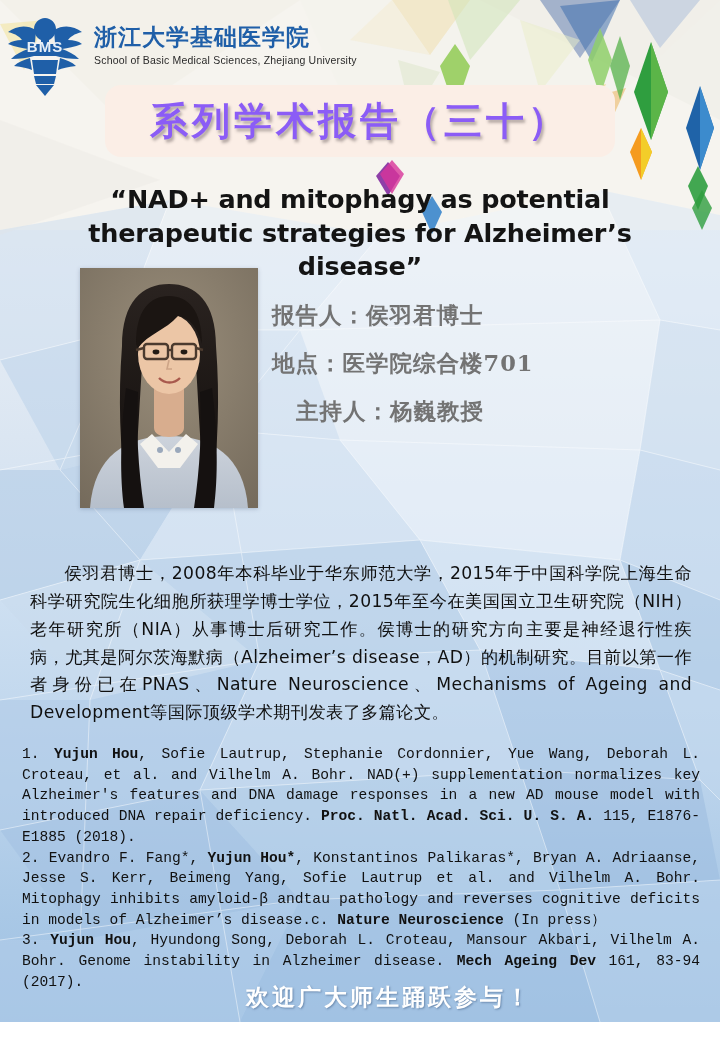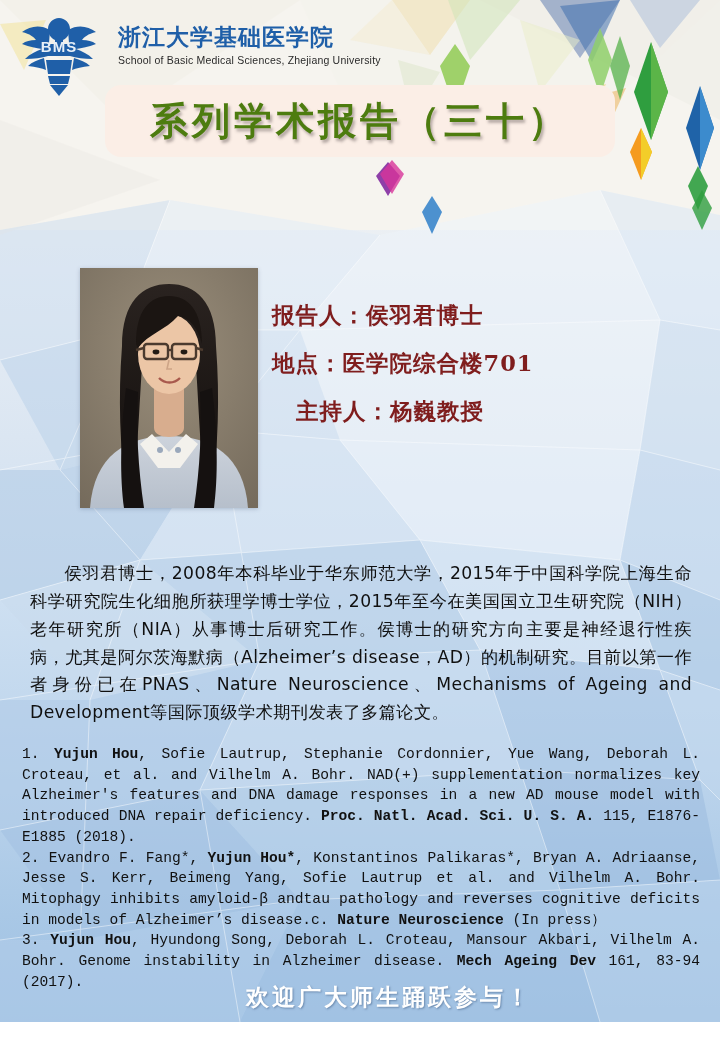--- a/index.html
+++ b/index.html
@@ -13,22 +13,22 @@
     height:1040px;
     overflow:hidden;
     background:#f3f1ec;
   }
 
   
   #bg-svg{position:absolute;left:0;top:0;width:720px;height:1040px;display:block;}
 
   
   .logo-row{
-    position:absolute;left:20px;top:14px;
-    display:flex;align-items:flex-start;gap:20px;
+    position:absolute;left:6px;top:14px;
+    display:flex;align-items:flex-start;gap:10px;
   }
   .logo-mark{width:78px;height:82px;flex:0 0 auto;}
   .logo-text{padding-top:12px;}
   .logo-cn{
     font-family:"DejaVu Sans", sans-serif;
     font-size:23px;font-weight:bold;color:#1f5fa8;
     letter-spacing:1px;line-height:1;
     white-space:nowrap;
   }
   .logo-en{
@@ -42,21 +42,21 @@
     position:absolute;left:105px;top:85px;
     width:510px;height:72px;
     background:#fbeee6;
     border-radius:16px;
     box-shadow:0 0 0 0 rgba(0,0,0,0);
   }
   .banner-text{
     position:absolute;left:105px;top:85px;width:510px;height:72px;
     display:flex;align-items:center;justify-content:center;
     font-family:"DejaVu Serif", serif;
-    font-size:38px;font-weight:bold;color:#4d7c0f;
+    font-size:38px;font-weight:bold;color:#8b5cf6;
     letter-spacing:4px;
     text-shadow:2px 3px 3px rgba(90,80,80,.45);
     white-space:nowrap;
   }
 
   
   .en-title{
     position:absolute;left:30px;top:183px;width:660px;
     text-align:center;
     font-family:"DejaVu Sans", sans-serif;
@@ -74,21 +74,21 @@
     box-shadow:0 1px 4px rgba(40,60,90,.25);
   }
   .portrait svg{display:block;}
 
   
   .meta{
     position:absolute;left:272px;top:300px;width:430px;
   }
   .meta-line{
     font-family:"DejaVu Serif", serif;
-    font-size:22.5px;font-weight:bold;color:#7f1d1d;
+    font-size:22.5px;font-weight:bold;color:#737373;
     letter-spacing:1px;
     margin-bottom:17px;
     white-space:nowrap;
   }
   .meta-line.indent{padding-left:24px;}
 
   
   .bio{
     position:absolute;left:22px;top:552px;width:678px;
     font-family:"DejaVu Sans", sans-serif;
@@ -255,20 +255,24 @@
     </svg>
     <div class="logo-text">
       <div class="logo-cn">浙江大学基础医学院</div>
       <div class="logo-en">School of Basic Medical Sciences, Zhejiang University</div>
     </div>
   </div>
 
   <div class="banner"></div>
   <div class="banner-text">系列学术报告（三十）</div>
 
+  <div class="en-title">
+    <div>“NAD+ and mitophagy as potential</div>
+    <div>therapeutic strategies for Alzheimer’s disease”</div>
+  </div>
 
   <div class="portrait">
     <svg width="178" height="240" viewBox="0 0 178 240">
       <defs>
         <radialGradient id="bgp" cx="50%" cy="35%" r="80%">
           <stop offset="0%" stop-color="#9a8e7b"></stop>
           <stop offset="100%" stop-color="#756b5c"></stop>
         </radialGradient>
         <linearGradient id="hairg" x1="0" y1="0" x2="0" y2="1">
           <stop offset="0%" stop-color="#2a2320"></stop>

